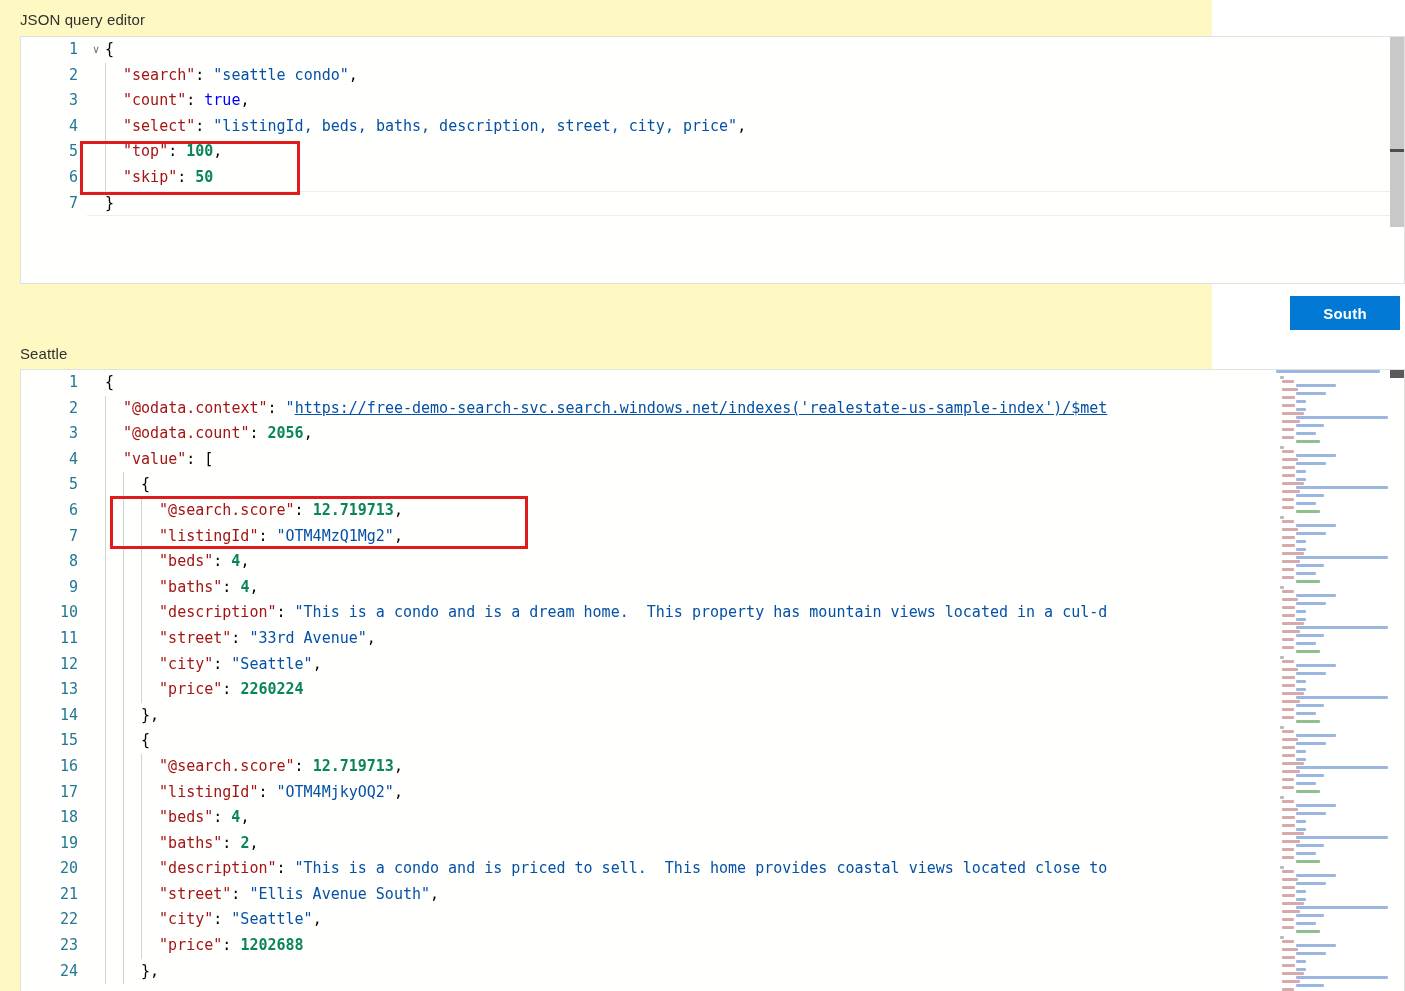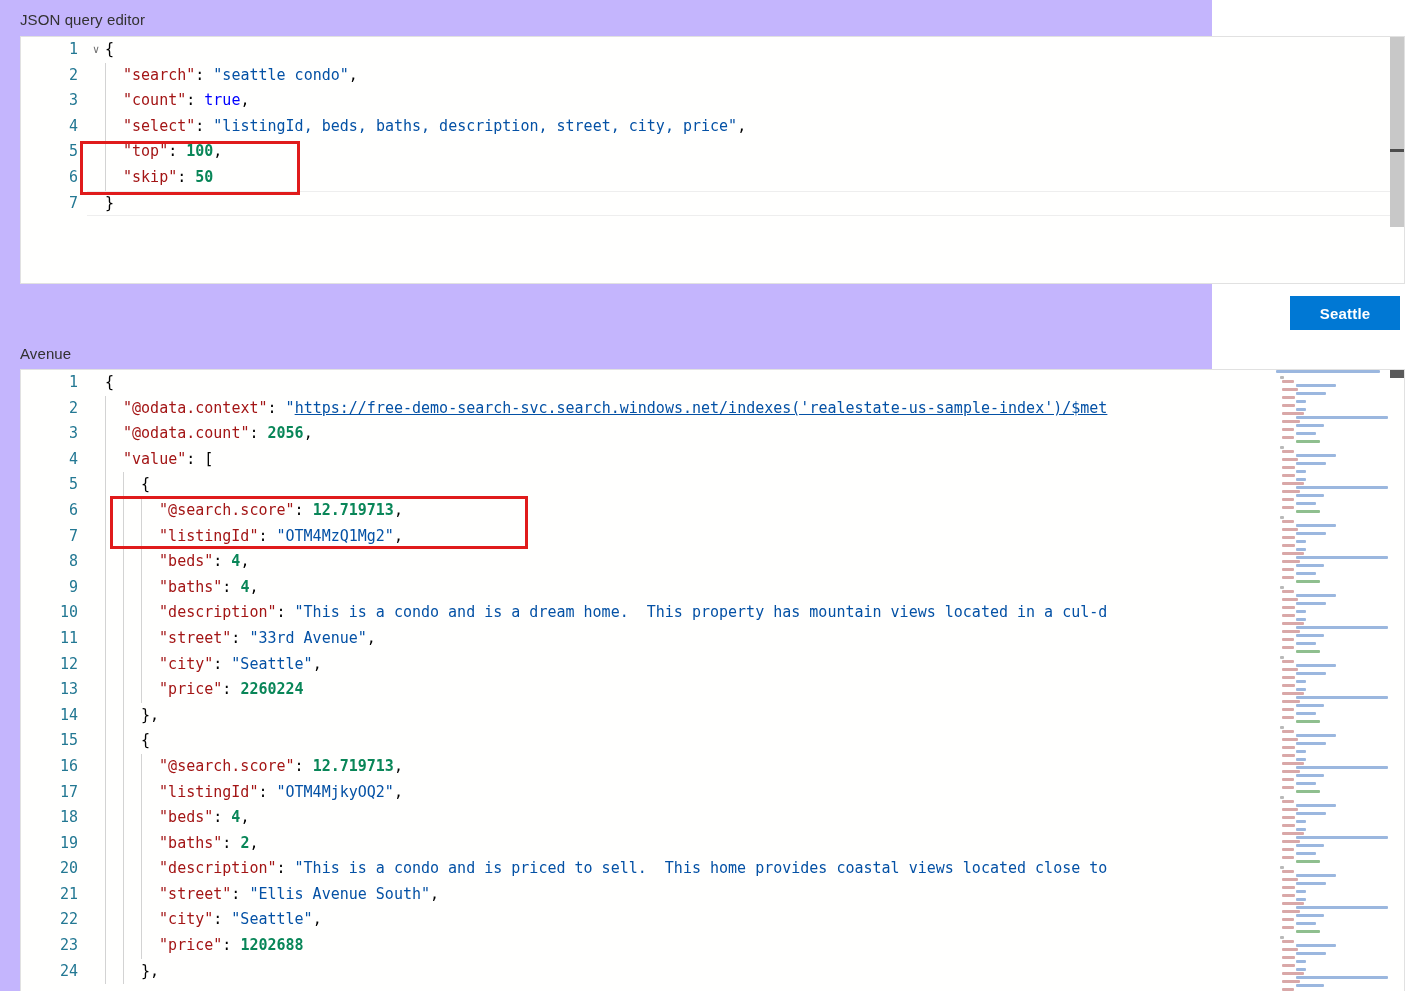--- a/index.html
+++ b/index.html
@@ -4,21 +4,21 @@
 <style>
   * { box-sizing: border-box; }
   html, body {
     margin: 0; padding: 0;
     width: 1405px; height: 991px;
     background: #ffffff;
     font-family: "Liberation Sans", sans-serif;
     overflow: hidden;
   }
 
-  .page { position: relative; width: 1212px; height: 991px; background:#c4b5fd; }
+  .page { position: relative; width: 1212px; height: 991px; background:#fef9c3; }
 
   
   .section-label {
     position: absolute;
     font-family: "Liberation Sans", sans-serif;
     font-size: 15px;
     color: #323130;
     letter-spacing: .1px;
   }
   #json-label   { left: 20px; top: 11px; }
@@ -155,23 +155,23 @@
 
     <div class="vscroll">
       <div class="vthumb" style="top:0px;height:190px;">
         <div class="mark" style="top:112px;"></div>
       </div>
     </div>
   </div>
 
   <div class="annot" id="annot-top-skip"></div>
 
-  <button id="search-button">Seattle</button>
-
-  <div class="section-label" id="results-label">Avenue</div>
+  <button id="search-button">South</button>
+
+  <div class="section-label" id="results-label">Seattle</div>
 
   <div class="editor" id="results-editor">
     <div class="code" id="results-code"><div class="line"><div class="gutter">1</div><div class="fold"></div><div class="content"><span class="p">{</span></div></div><div class="line"><div class="gutter">2</div><div class="fold"></div><div class="content"><span class="ind" style="width: 18.04px;">&nbsp;&nbsp;</span><span class="k">"@odata.context"</span><span class="p">: </span><span class="s">"</span><span class="url">https://free-demo-search-svc.search.windows.net/indexes('realestate-us-sample-index')/$met</span></div></div><div class="line"><div class="gutter">3</div><div class="fold"></div><div class="content"><span class="ind" style="width: 18.04px;">&nbsp;&nbsp;</span><span class="k">"@odata.count"</span><span class="p">: </span><span class="n">2056</span><span class="p">,</span></div></div><div class="line"><div class="gutter">4</div><div class="fold"></div><div class="content"><span class="ind" style="width: 18.04px;">&nbsp;&nbsp;</span><span class="k">"value"</span><span class="p">: [</span></div></div><div class="line"><div class="gutter">5</div><div class="fold"></div><div class="content"><span class="ind" style="width: 18.04px;">&nbsp;&nbsp;</span><span class="ind" style="width: 18.04px;">&nbsp;&nbsp;</span><span class="p">{</span></div></div><div class="line"><div class="gutter">6</div><div class="fold"></div><div class="content"><span class="ind" style="width: 18.04px;">&nbsp;&nbsp;</span><span class="ind" style="width: 18.04px;">&nbsp;&nbsp;</span><span class="ind" style="width: 18.04px;">&nbsp;&nbsp;</span><span class="k">"@search.score"</span><span class="p">: </span><span class="n">12.719713</span><span class="p">,</span></div></div><div class="line"><div class="gutter">7</div><div class="fold"></div><div class="content"><span class="ind" style="width: 18.04px;">&nbsp;&nbsp;</span><span class="ind" style="width: 18.04px;">&nbsp;&nbsp;</span><span class="ind" style="width: 18.04px;">&nbsp;&nbsp;</span><span class="k">"listingId"</span><span class="p">: </span><span class="s">"OTM4MzQ1Mg2"</span><span class="p">,</span></div></div><div class="line"><div class="gutter">8</div><div class="fold"></div><div class="content"><span class="ind" style="width: 18.04px;">&nbsp;&nbsp;</span><span class="ind" style="width: 18.04px;">&nbsp;&nbsp;</span><span class="ind" style="width: 18.04px;">&nbsp;&nbsp;</span><span class="k">"beds"</span><span class="p">: </span><span class="n">4</span><span class="p">,</span></div></div><div class="line"><div class="gutter">9</div><div class="fold"></div><div class="content"><span class="ind" style="width: 18.04px;">&nbsp;&nbsp;</span><span class="ind" style="width: 18.04px;">&nbsp;&nbsp;</span><span class="ind" style="width: 18.04px;">&nbsp;&nbsp;</span><span class="k">"baths"</span><span class="p">: </span><span class="n">4</span><span class="p">,</span></div></div><div class="line"><div class="gutter">10</div><div class="fold"></div><div class="content"><span class="ind" style="width: 18.04px;">&nbsp;&nbsp;</span><span class="ind" style="width: 18.04px;">&nbsp;&nbsp;</span><span class="ind" style="width: 18.04px;">&nbsp;&nbsp;</span><span class="k">"description"</span><span class="p">: </span><span class="s">"This is a condo and is a dream home.  This property has mountain views located in a cul-d</span></div></div><div class="line"><div class="gutter">11</div><div class="fold"></div><div class="content"><span class="ind" style="width: 18.04px;">&nbsp;&nbsp;</span><span class="ind" style="width: 18.04px;">&nbsp;&nbsp;</span><span class="ind" style="width: 18.04px;">&nbsp;&nbsp;</span><span class="k">"street"</span><span class="p">: </span><span class="s">"33rd Avenue"</span><span class="p">,</span></div></div><div class="line"><div class="gutter">12</div><div class="fold"></div><div class="content"><span class="ind" style="width: 18.04px;">&nbsp;&nbsp;</span><span class="ind" style="width: 18.04px;">&nbsp;&nbsp;</span><span class="ind" style="width: 18.04px;">&nbsp;&nbsp;</span><span class="k">"city"</span><span class="p">: </span><span class="s">"Seattle"</span><span class="p">,</span></div></div><div class="line"><div class="gutter">13</div><div class="fold"></div><div class="content"><span class="ind" style="width: 18.04px;">&nbsp;&nbsp;</span><span class="ind" style="width: 18.04px;">&nbsp;&nbsp;</span><span class="ind" style="width: 18.04px;">&nbsp;&nbsp;</span><span class="k">"price"</span><span class="p">: </span><span class="n">2260224</span></div></div><div class="line"><div class="gutter">14</div><div class="fold"></div><div class="content"><span class="ind" style="width: 18.04px;">&nbsp;&nbsp;</span><span class="ind" style="width: 18.04px;">&nbsp;&nbsp;</span><span class="p">},</span></div></div><div class="line"><div class="gutter">15</div><div class="fold"></div><div class="content"><span class="ind" style="width: 18.04px;">&nbsp;&nbsp;</span><span class="ind" style="width: 18.04px;">&nbsp;&nbsp;</span><span class="p">{</span></div></div><div class="line"><div class="gutter">16</div><div class="fold"></div><div class="content"><span class="ind" style="width: 18.04px;">&nbsp;&nbsp;</span><span class="ind" style="width: 18.04px;">&nbsp;&nbsp;</span><span class="ind" style="width: 18.04px;">&nbsp;&nbsp;</span><span class="k">"@search.score"</span><span class="p">: </span><span class="n">12.719713</span><span class="p">,</span></div></div><div class="line"><div class="gutter">17</div><div class="fold"></div><div class="content"><span class="ind" style="width: 18.04px;">&nbsp;&nbsp;</span><span class="ind" style="width: 18.04px;">&nbsp;&nbsp;</span><span class="ind" style="width: 18.04px;">&nbsp;&nbsp;</span><span class="k">"listingId"</span><span class="p">: </span><span class="s">"OTM4MjkyOQ2"</span><span class="p">,</span></div></div><div class="line"><div class="gutter">18</div><div class="fold"></div><div class="content"><span class="ind" style="width: 18.04px;">&nbsp;&nbsp;</span><span class="ind" style="width: 18.04px;">&nbsp;&nbsp;</span><span class="ind" style="width: 18.04px;">&nbsp;&nbsp;</span><span class="k">"beds"</span><span class="p">: </span><span class="n">4</span><span class="p">,</span></div></div><div class="line"><div class="gutter">19</div><div class="fold"></div><div class="content"><span class="ind" style="width: 18.04px;">&nbsp;&nbsp;</span><span class="ind" style="width: 18.04px;">&nbsp;&nbsp;</span><span class="ind" style="width: 18.04px;">&nbsp;&nbsp;</span><span class="k">"baths"</span><span class="p">: </span><span class="n">2</span><span class="p">,</span></div></div><div class="line"><div class="gutter">20</div><div class="fold"></div><div class="content"><span class="ind" style="width: 18.04px;">&nbsp;&nbsp;</span><span class="ind" style="width: 18.04px;">&nbsp;&nbsp;</span><span class="ind" style="width: 18.04px;">&nbsp;&nbsp;</span><span class="k">"description"</span><span class="p">: </span><span class="s">"This is a condo and is priced to sell.  This home provides coastal views located close to</span></div></div><div class="line"><div class="gutter">21</div><div class="fold"></div><div class="content"><span class="ind" style="width: 18.04px;">&nbsp;&nbsp;</span><span class="ind" style="width: 18.04px;">&nbsp;&nbsp;</span><span class="ind" style="width: 18.04px;">&nbsp;&nbsp;</span><span class="k">"street"</span><span class="p">: </span><span class="s">"Ellis Avenue South"</span><span class="p">,</span></div></div><div class="line"><div class="gutter">22</div><div class="fold"></div><div class="content"><span class="ind" style="width: 18.04px;">&nbsp;&nbsp;</span><span class="ind" style="width: 18.04px;">&nbsp;&nbsp;</span><span class="ind" style="width: 18.04px;">&nbsp;&nbsp;</span><span class="k">"city"</span><span class="p">: </span><span class="s">"Seattle"</span><span class="p">,</span></div></div><div class="line"><div class="gutter">23</div><div class="fold"></div><div class="content"><span class="ind" style="width: 18.04px;">&nbsp;&nbsp;</span><span class="ind" style="width: 18.04px;">&nbsp;&nbsp;</span><span class="ind" style="width: 18.04px;">&nbsp;&nbsp;</span><span class="k">"price"</span><span class="p">: </span><span class="n">1202688</span></div></div><div class="line"><div class="gutter">24</div><div class="fold"></div><div class="content"><span class="ind" style="width: 18.04px;">&nbsp;&nbsp;</span><span class="ind" style="width: 18.04px;">&nbsp;&nbsp;</span><span class="p">},</span></div></div></div>
 
     <div class="minimap" id="results-minimap">
         <div class="mm-line" style="width: 104px; background: rgb(155, 183, 223); margin-left: 6px;"></div>
         <div class="mm-block">
           <div class="mm-line" style="width: 4px; background: rgb(185, 185, 185); margin-left: 2px;"></div>
           <div class="mm-line" style="width: 12px; background: rgb(217, 168, 168); margin-left: 4px;"></div>
           <div class="mm-line" style="width: 40px; background: rgb(155, 183, 223); margin-left: 18px;"></div>

